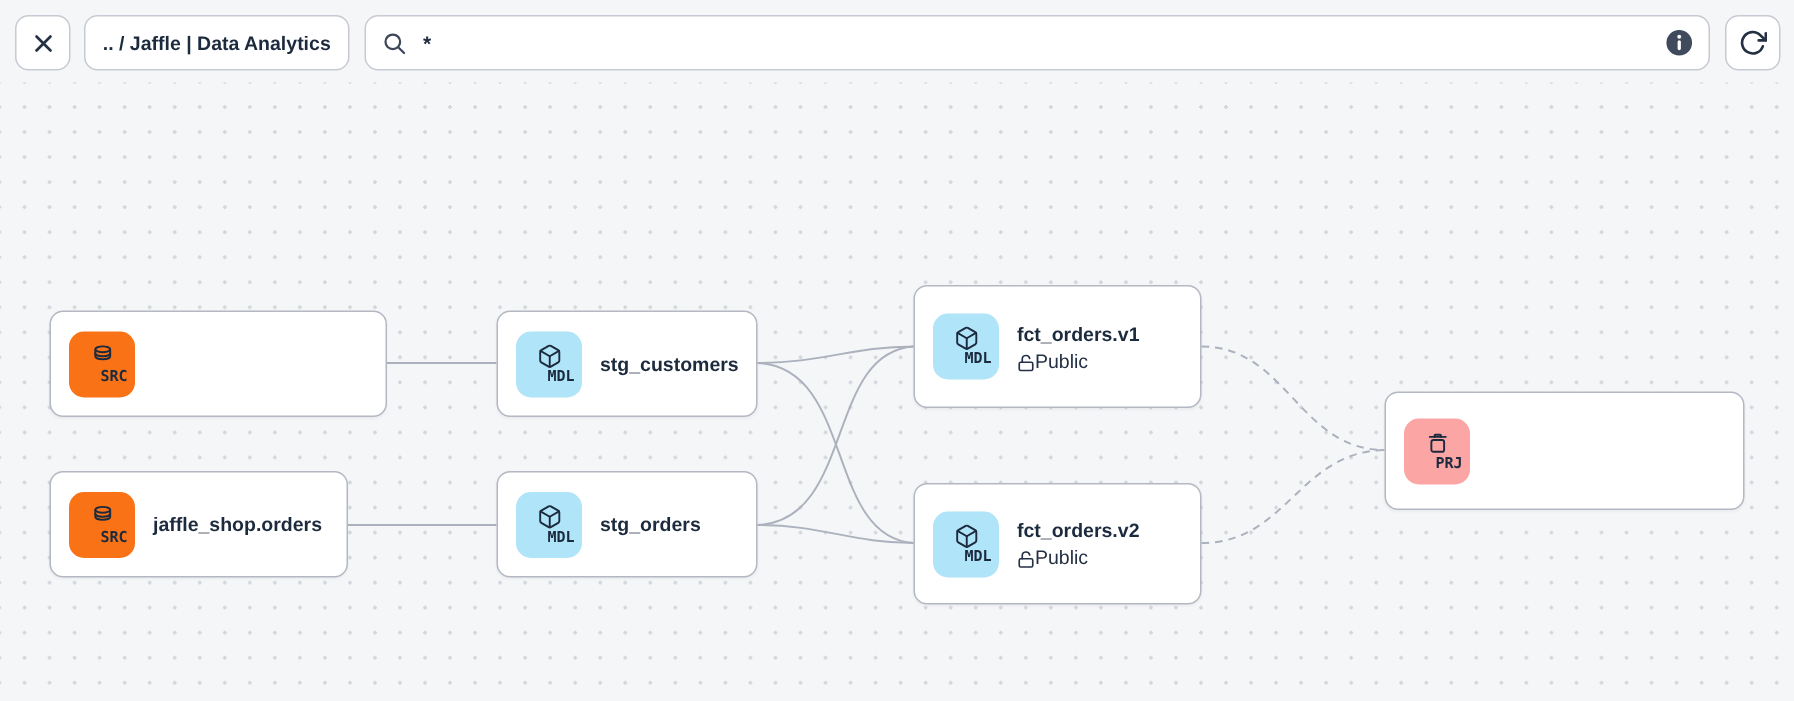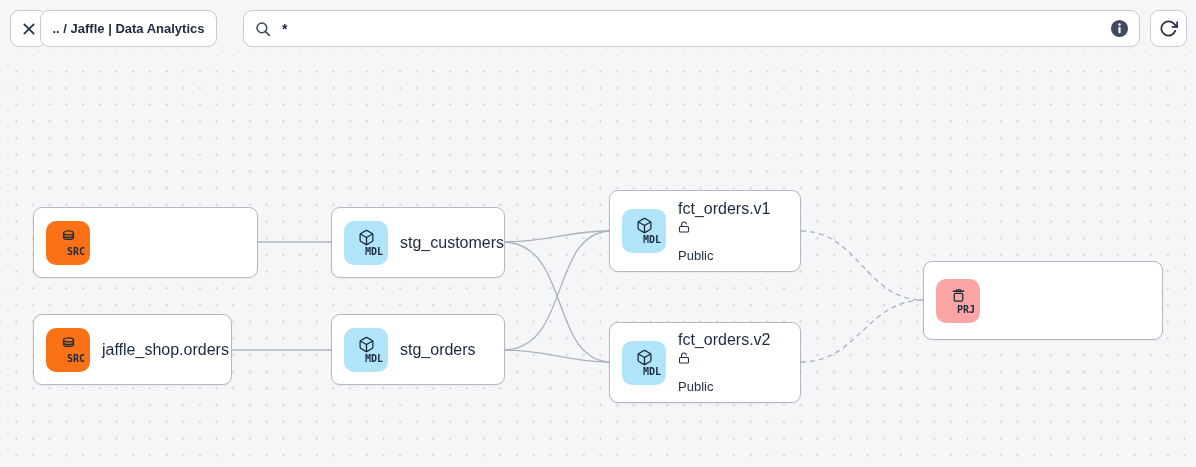--- a/index.html
+++ b/index.html
@@ -19,21 +19,21 @@
   }
   
   .topbar-btn {
     position:absolute; top:10px; height:37px;
     background:#ffffff; border:1px solid #c7cad2; border-radius:9px;
     display:flex; align-items:center; justify-content:center;
     cursor:pointer;
   }
   .btn-close { left:10px; width:37px; }
   .breadcrumb-chip {
-    position:absolute; left:40px; top:10px; width:177px; height:37px;
+    position:absolute; left:56px; top:10px; width:177px; height:37px;
     background:#ffffff; border:1px solid #c7cad2; border-radius:9px;
     display:flex; align-items:center; justify-content:center;
     font-size:13px; font-weight:700; color:#1c2a3e; cursor:pointer;
     white-space:nowrap;
   }
   .searchbar {
     position:absolute; left:243px; top:10px; width:897px; height:37px;
     background:#ffffff; border:1px solid #c7cad2; border-radius:9px;
     display:flex; align-items:center; padding:0 10px;
   }
@@ -62,25 +62,25 @@
     display:flex; flex-direction:column; align-items:center; justify-content:center;
     gap:1px;
   }
   .badge-src { background:#f97316; }
   .badge-mdl { background:#b0e4f8; }
   .badge-prj { background:#fca5a5; }
   .badge-label {
     font-family:"DejaVu Sans Mono", monospace;
     font-size:10px; font-weight:700; color:#1c2a3e; line-height:1;margin-left:16px;
   }
-  .node-title { font-size:16px; font-weight:400; color:#1c2a3e; }
+  .node-title { font-size:13px; font-weight:700; color:#1c2a3e; }
   .node-text { display:flex; flex-direction:column; gap:3px; }
   .node-meta {
-    display:flex; align-items:flex-start; gap:15px;
-    font-size:13px; font-weight:500; color:#243043;flex-direction:column;
+    display:flex; align-items:flex-end; gap:0;
+    font-size:13px; font-weight:500; color:#243043;
   }
   .node-subtitle { font-size:12.5px; font-weight:700; color:#1c2a3e; }
   .prj-title { font-size:15.5px; font-weight:500; color:#1c2a3e; }
   .icon { display:flex; }
 </style>
 </head>
 <body>
 
 <div class="canvas-dots"></div>
 

